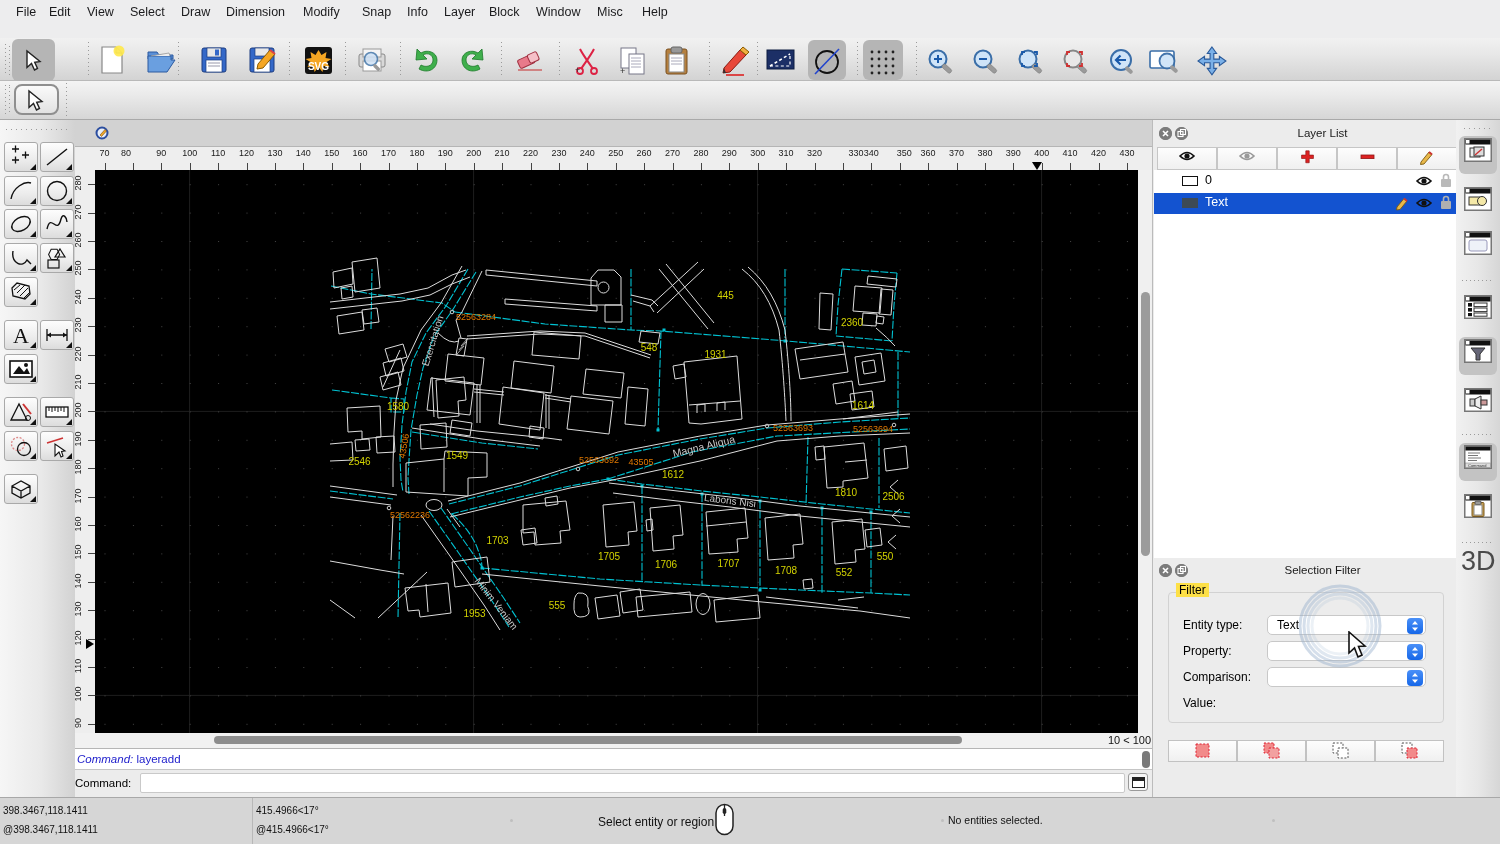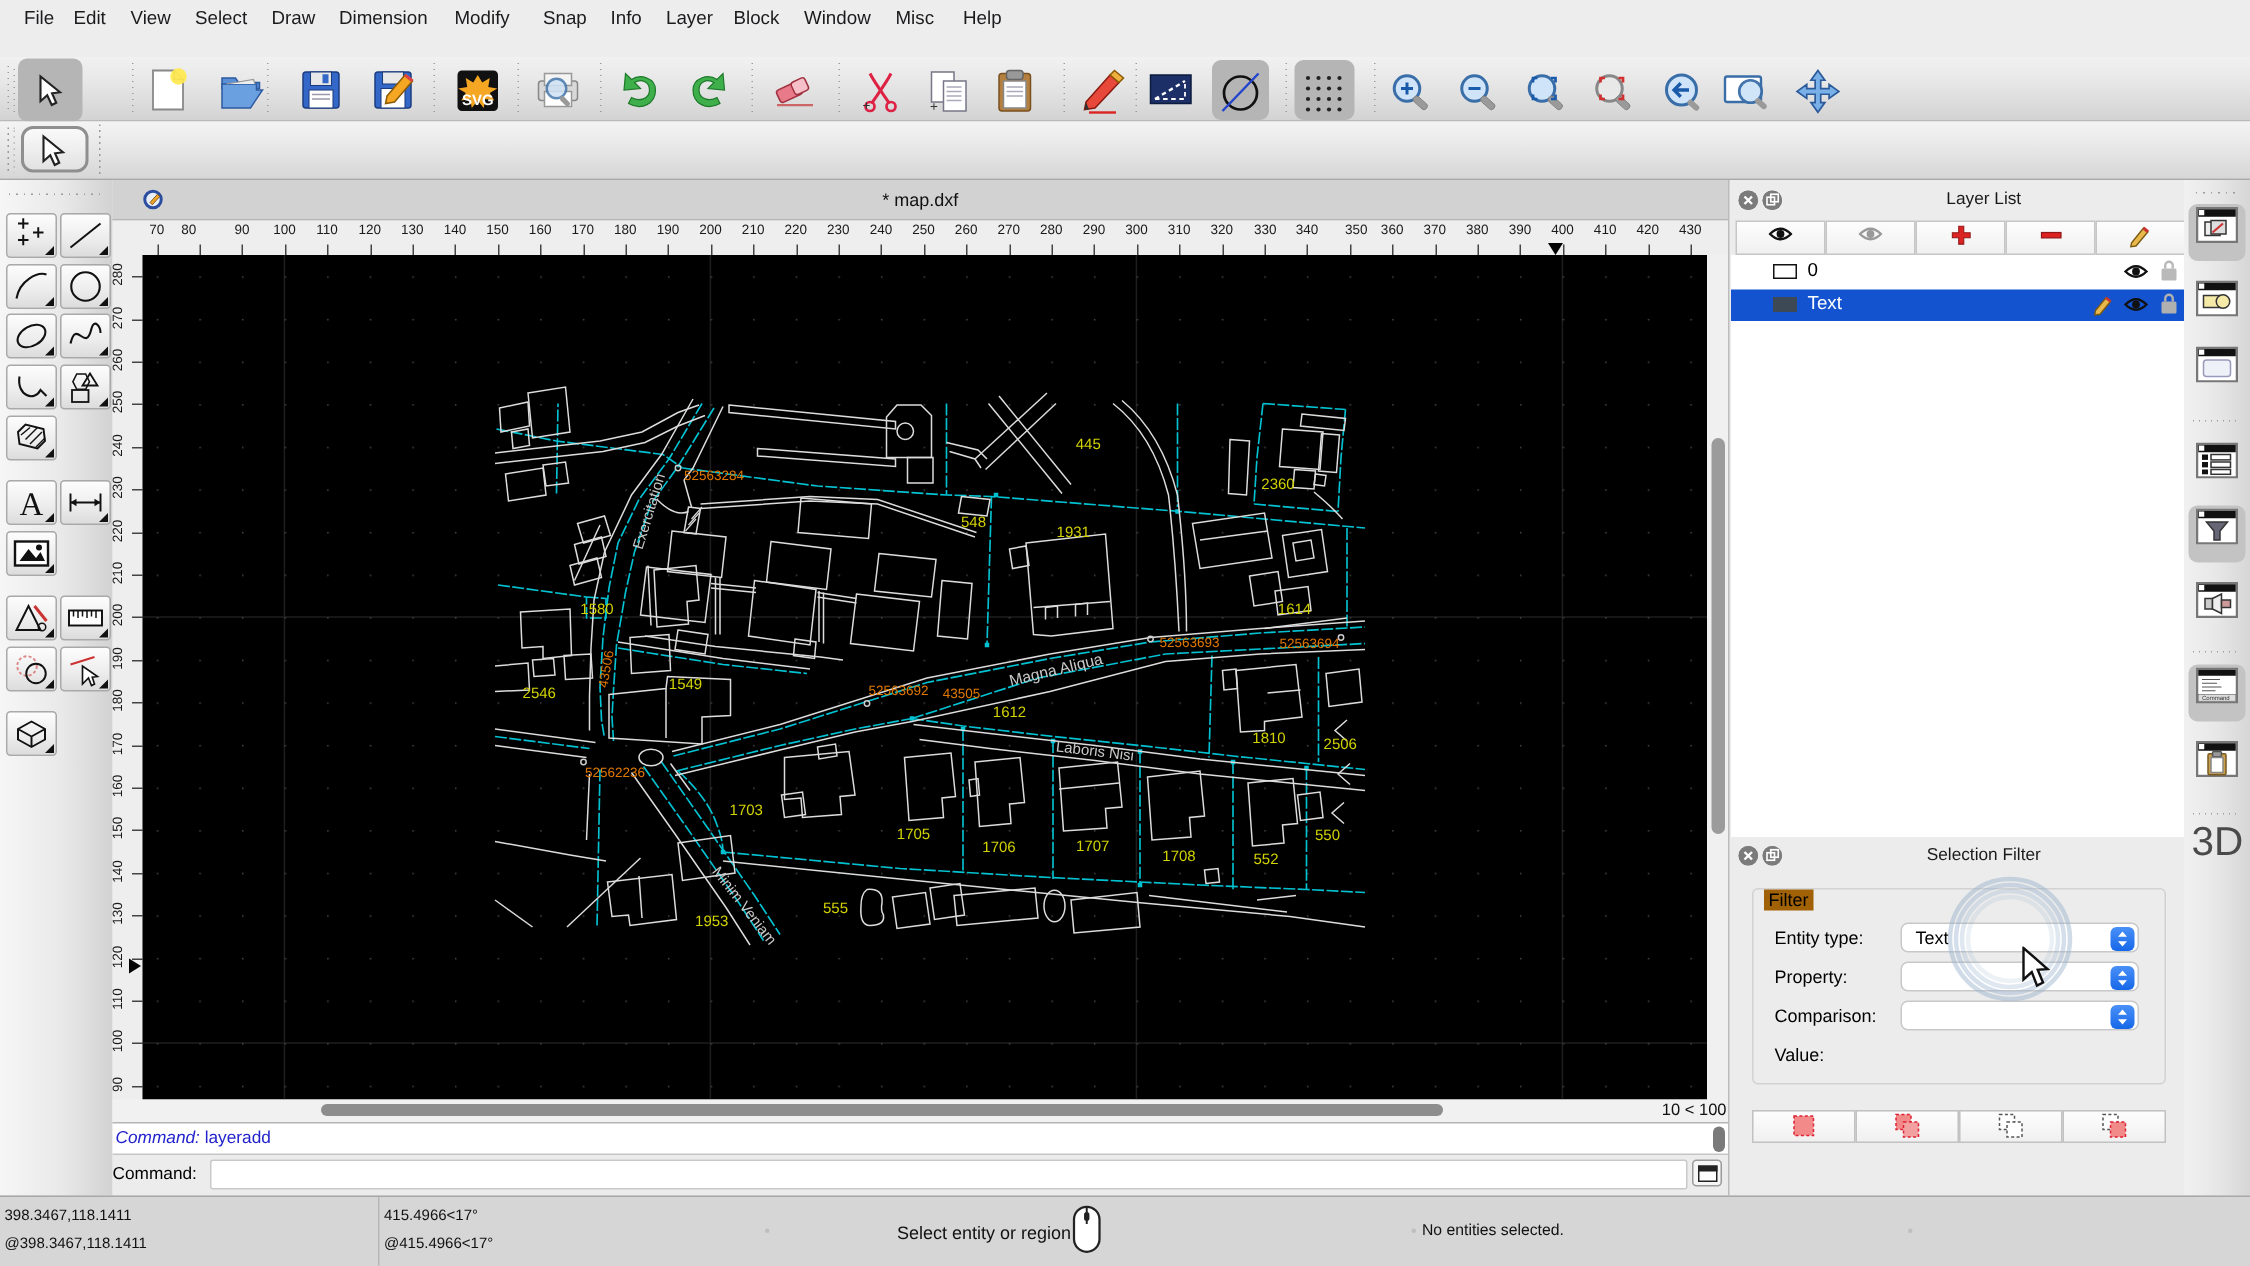--- a/index.html
+++ b/index.html
@@ -348,21 +348,20 @@
         <path d="M-2,-2 L-2,10 L2,6 L4,11 L6,10 L4.5,5.5 L8,5 Z" fill="#fff" stroke="#111" stroke-width="1.1"></path>
       </g>
       <path d="M72,339 l0,-6 -6,6 Z" fill="#111"></path>
       <g transform="translate(21,369)">
         <path d="M-9,-3 L0,-8 L9,-3 L9,4 L0,9 L-9,4 Z M-9,-3 L0,2 L9,-3 M0,2 L0,9" fill="none" stroke="#111" stroke-width="1.3"></path>
       </g>
       <path d="M36,382 l0,-6 -6,6 Z" fill="#111"></path>
     </svg>
   </div>
 <div id="mdititle">
-    <div class="t">* map.dxf</div>
     <svg width="14" height="14" style="position:absolute;left:20px;top:6px">
       <circle cx="7" cy="7" r="5.5" fill="#e8eef8" stroke="#2b4ea0" stroke-width="2"></circle>
       <path d="M5,9 L10,3.5 L11.5,5 L6.5,10.5 Z" fill="#f0a828" stroke="#7a4a10" stroke-width="0.6"></path>
     </svg>
   </div>
 <div id="hruler">
     <div class="rnum" style="left:-2.5px;top:1px;width:24px;text-align:center">70</div>
     <div class="tickv" style="left:9.5px"></div>
     <div class="rnum" style="left:25.9px;top:1px;width:24px;text-align:left">80</div>
     <div class="tickv" style="left:37.9px"></div>
@@ -407,21 +406,21 @@
     <div class="rnum" style="left:593.9px;top:1px;width:24px;text-align:center">280</div>
     <div class="tickv" style="left:605.9px"></div>
     <div class="rnum" style="left:622.3px;top:1px;width:24px;text-align:center">290</div>
     <div class="tickv" style="left:634.3px"></div>
     <div class="rnum" style="left:650.6999999999999px;top:1px;width:24px;text-align:center">300</div>
     <div class="tickv" style="left:662.6999999999999px"></div>
     <div class="rnum" style="left:679.0999999999999px;top:1px;width:24px;text-align:center">310</div>
     <div class="tickv" style="left:691.0999999999999px"></div>
     <div class="rnum" style="left:707.5px;top:1px;width:24px;text-align:center">320</div>
     <div class="tickv" style="left:719.5px"></div>
-    <div class="rnum" style="left:732px;top:1px;width:24px;text-align:right">330</div>
+    <div class="rnum" style="left:749px;top:1px;width:24px;text-align:center">330</div>
     <div class="tickv" style="left:747.9px"></div>
     <div class="rnum" style="left:764.3px;top:1px;width:24px;text-align:center">340</div>
     <div class="tickv" style="left:776.3px"></div>
     <div class="rnum" style="left:792.6999999999999px;top:1px;width:24px;text-align:right">350</div>
     <div class="tickv" style="left:804.6999999999999px"></div>
     <div class="rnum" style="left:821.0999999999999px;top:1px;width:24px;text-align:center">360</div>
     <div class="tickv" style="left:833.0999999999999px"></div>
     <div class="rnum" style="left:849.5px;top:1px;width:24px;text-align:center">370</div>
     <div class="tickv" style="left:861.5px"></div>
     <div class="rnum" style="left:877.9px;top:1px;width:24px;text-align:center">380</div>
@@ -801,21 +800,21 @@
       </svg>
     </div>
     <div class="circbtn" style="left:22px;top:444px">
       <svg width="13" height="13" style="">
         <circle cx="6.5" cy="6.5" r="6.5" fill="#7b7b7b"></circle>
         <rect x="3" y="4.5" width="5" height="5" fill="none" stroke="#fff" stroke-width="1.1"></rect>
         <rect x="5.5" y="2.5" width="5" height="5" fill="none" stroke="#fff" stroke-width="1.1"></rect>
       </svg>
     </div>
     <div class="ptitle" style="left:36px;right:0;top:444px;text-align:center">Selection Filter</div>
-    <div style="position:absolute;left:23px;top:473px;font-size:12px;color:#000;background:#a16207;padding:0 3px;z-index:3">Filter</div>
+    <div style="position:absolute;left:23px;top:463px;font-size:12px;color:#000;background:#fde047;padding:0 3px;z-index:3">Filter</div>
     <div style="position:absolute;left:15px;top:472px;width:276px;height:131px;border:1px solid #d2d2d2;border-radius:4px"></div>
     <div class="flabel" style="top:498px">Entity type:</div>
     <div class="flabel" style="top:524px">Property:</div>
     <div class="flabel" style="top:550px">Comparison:</div>
     <div class="flabel" style="top:576px">Value:</div>
     <div class="combo" style="left:114px;top:495px">
       <div class="spin"><svg width="16" height="16" style="">
           <path d="M8,3 L11,6.5 L5,6.5 Z M8,13 L11,9.5 L5,9.5 Z" fill="#fff"></path>
         </svg></div>
     </div>

